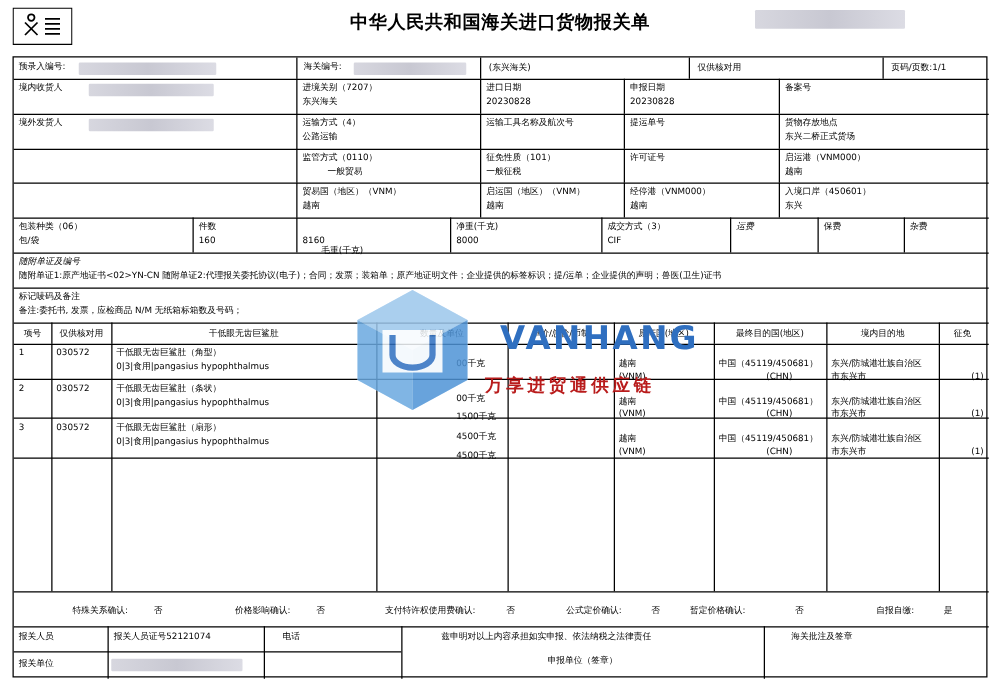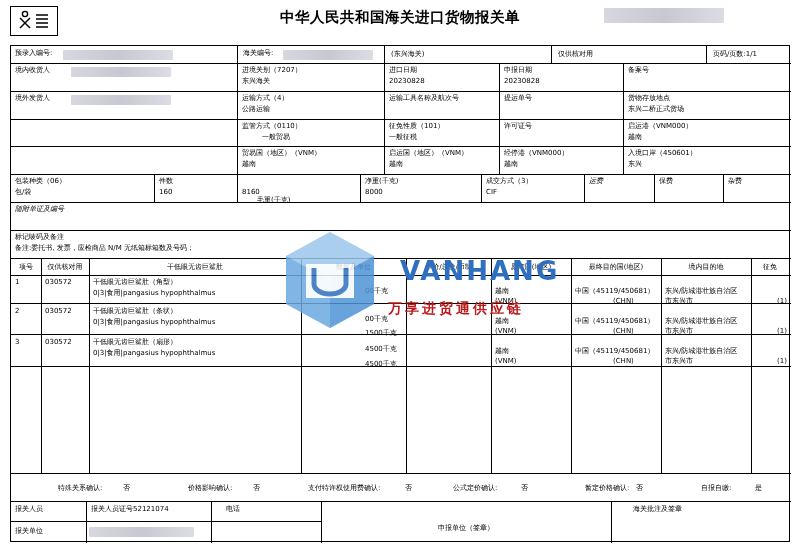--- a/index.html
+++ b/index.html
@@ -216,20 +216,21 @@
 
     <div class="c" style="left:473px; top:130px;">成交方式（3）</div>
     <div class="c" style="left:473px; top:141px;">CIF</div>
 
     <div class="c" style="left:576px; top:130px;font-style:italic;">运费</div>
     <div class="c" style="left:646px; top:130px;">保费</div>
     <div class="c" style="left:715px; top:130px;">杂费</div>
 
     <div class="line-h" style="top:184px;"></div>
     <div class="c" style="left:2px; top:158px;font-style:italic;">随附单证及编号</div>
+    <div class="c" style="left:2px; top:169px; width:776px; white-space:nowrap;">随附单证1:原产地证书&lt;02&gt;YN-CN                   随附单证2:代理报关委托协议(电子)；合同；发票；装箱单；原产地证明文件；企业提供的标签标识；提/运单；企业提供的声明；兽医(卫生)证书</div>
 
     <div class="line-h" style="top:212px;"></div>
     <div class="c" style="left:2px; top:186px;">标记唛码及备注</div>
     <div class="c" style="left:2px; top:197px; width:776px;">备注:委托书, 发票，应检商品 N/M    无纸箱标箱数及号码；</div>
 
     <div class="line-h" style="top:229px;"></div>
     <div class="line-v" style="left:30px; top:212px; height:17px;"></div>
     <div class="line-v" style="left:78px; top:212px; height:17px;"></div>
     <div class="line-v" style="left:290px; top:212px; height:17px;"></div>
     <div class="line-v" style="left:395px; top:212px; height:17px;"></div>
@@ -309,39 +310,40 @@
 
     <div class="c" style="left:175px; top:437px;">价格影响确认:</div>
     <div class="c" style="left:240px; top:437px;">否</div>
 
     <div class="c" style="left:295px; top:437px;">支付特许权使用费确认:</div>
     <div class="c" style="left:392px; top:437px;">否</div>
 
     <div class="c" style="left:440px; top:437px;">公式定价确认:</div>
     <div class="c" style="left:508px; top:437px;">否</div>
 
-    <div class="c" style="left:572px; top:437px;text-align:center;">暂定价格确认:</div>
+    <div class="c" style="left:539px; top:437px;text-align:center;">暂定价格确认:</div>
     <div class="c" style="left:623px; top:437px;">否</div>
 
     <div class="c" style="left:688px; top:437px;">自报自缴:</div>
     <div class="c" style="left:742px; top:437px;">是</div>
 
     <div class="line-v" style="left:75px; top:455px; height:42px;"></div>
     <div class="line-v" style="left:200px; top:455px; height:42px;"></div>
     <div class="line-v" style="left:310px; top:455px; height:42px;"></div>
     <div class="line-v" style="left:600px; top:455px; height:42px;"></div>
     <div class="line-h" style="top:475px; width:310px; left:0;"></div>
 
     <div class="c" style="left:2px; top:458px;">报关人员</div>
     <div class="c" style="left:78px; top:458px;">报关人员证号52121074</div>
     <div class="c" style="left:213px; top:458px;">电话</div>
 
     <div class="c" style="left:2px; top:480px;">报关单位</div>
     <span class="redact" style="position:absolute; left:78px; top:481px; width:105px; height:10px;"></span>
 
+    <div class="c" style="left:340px; top:458px;">兹申明对以上内容承担如实申报、依法纳税之法律责任</div>
     <div class="c" style="left:425px; top:477px;">申报单位（签章）</div>
 
     <div class="c" style="left:620px; top:458px;">海关批注及签章</div>
 
   </div>
 
   <div class="wm">
     <svg class="wm-cube" width="120" height="118" viewBox="0 0 120 118">
       <g opacity="0.85">
         <polygon points="60,4 104,28 104,76 60,100 16,76 16,28" fill="#cfe3f7"></polygon>

